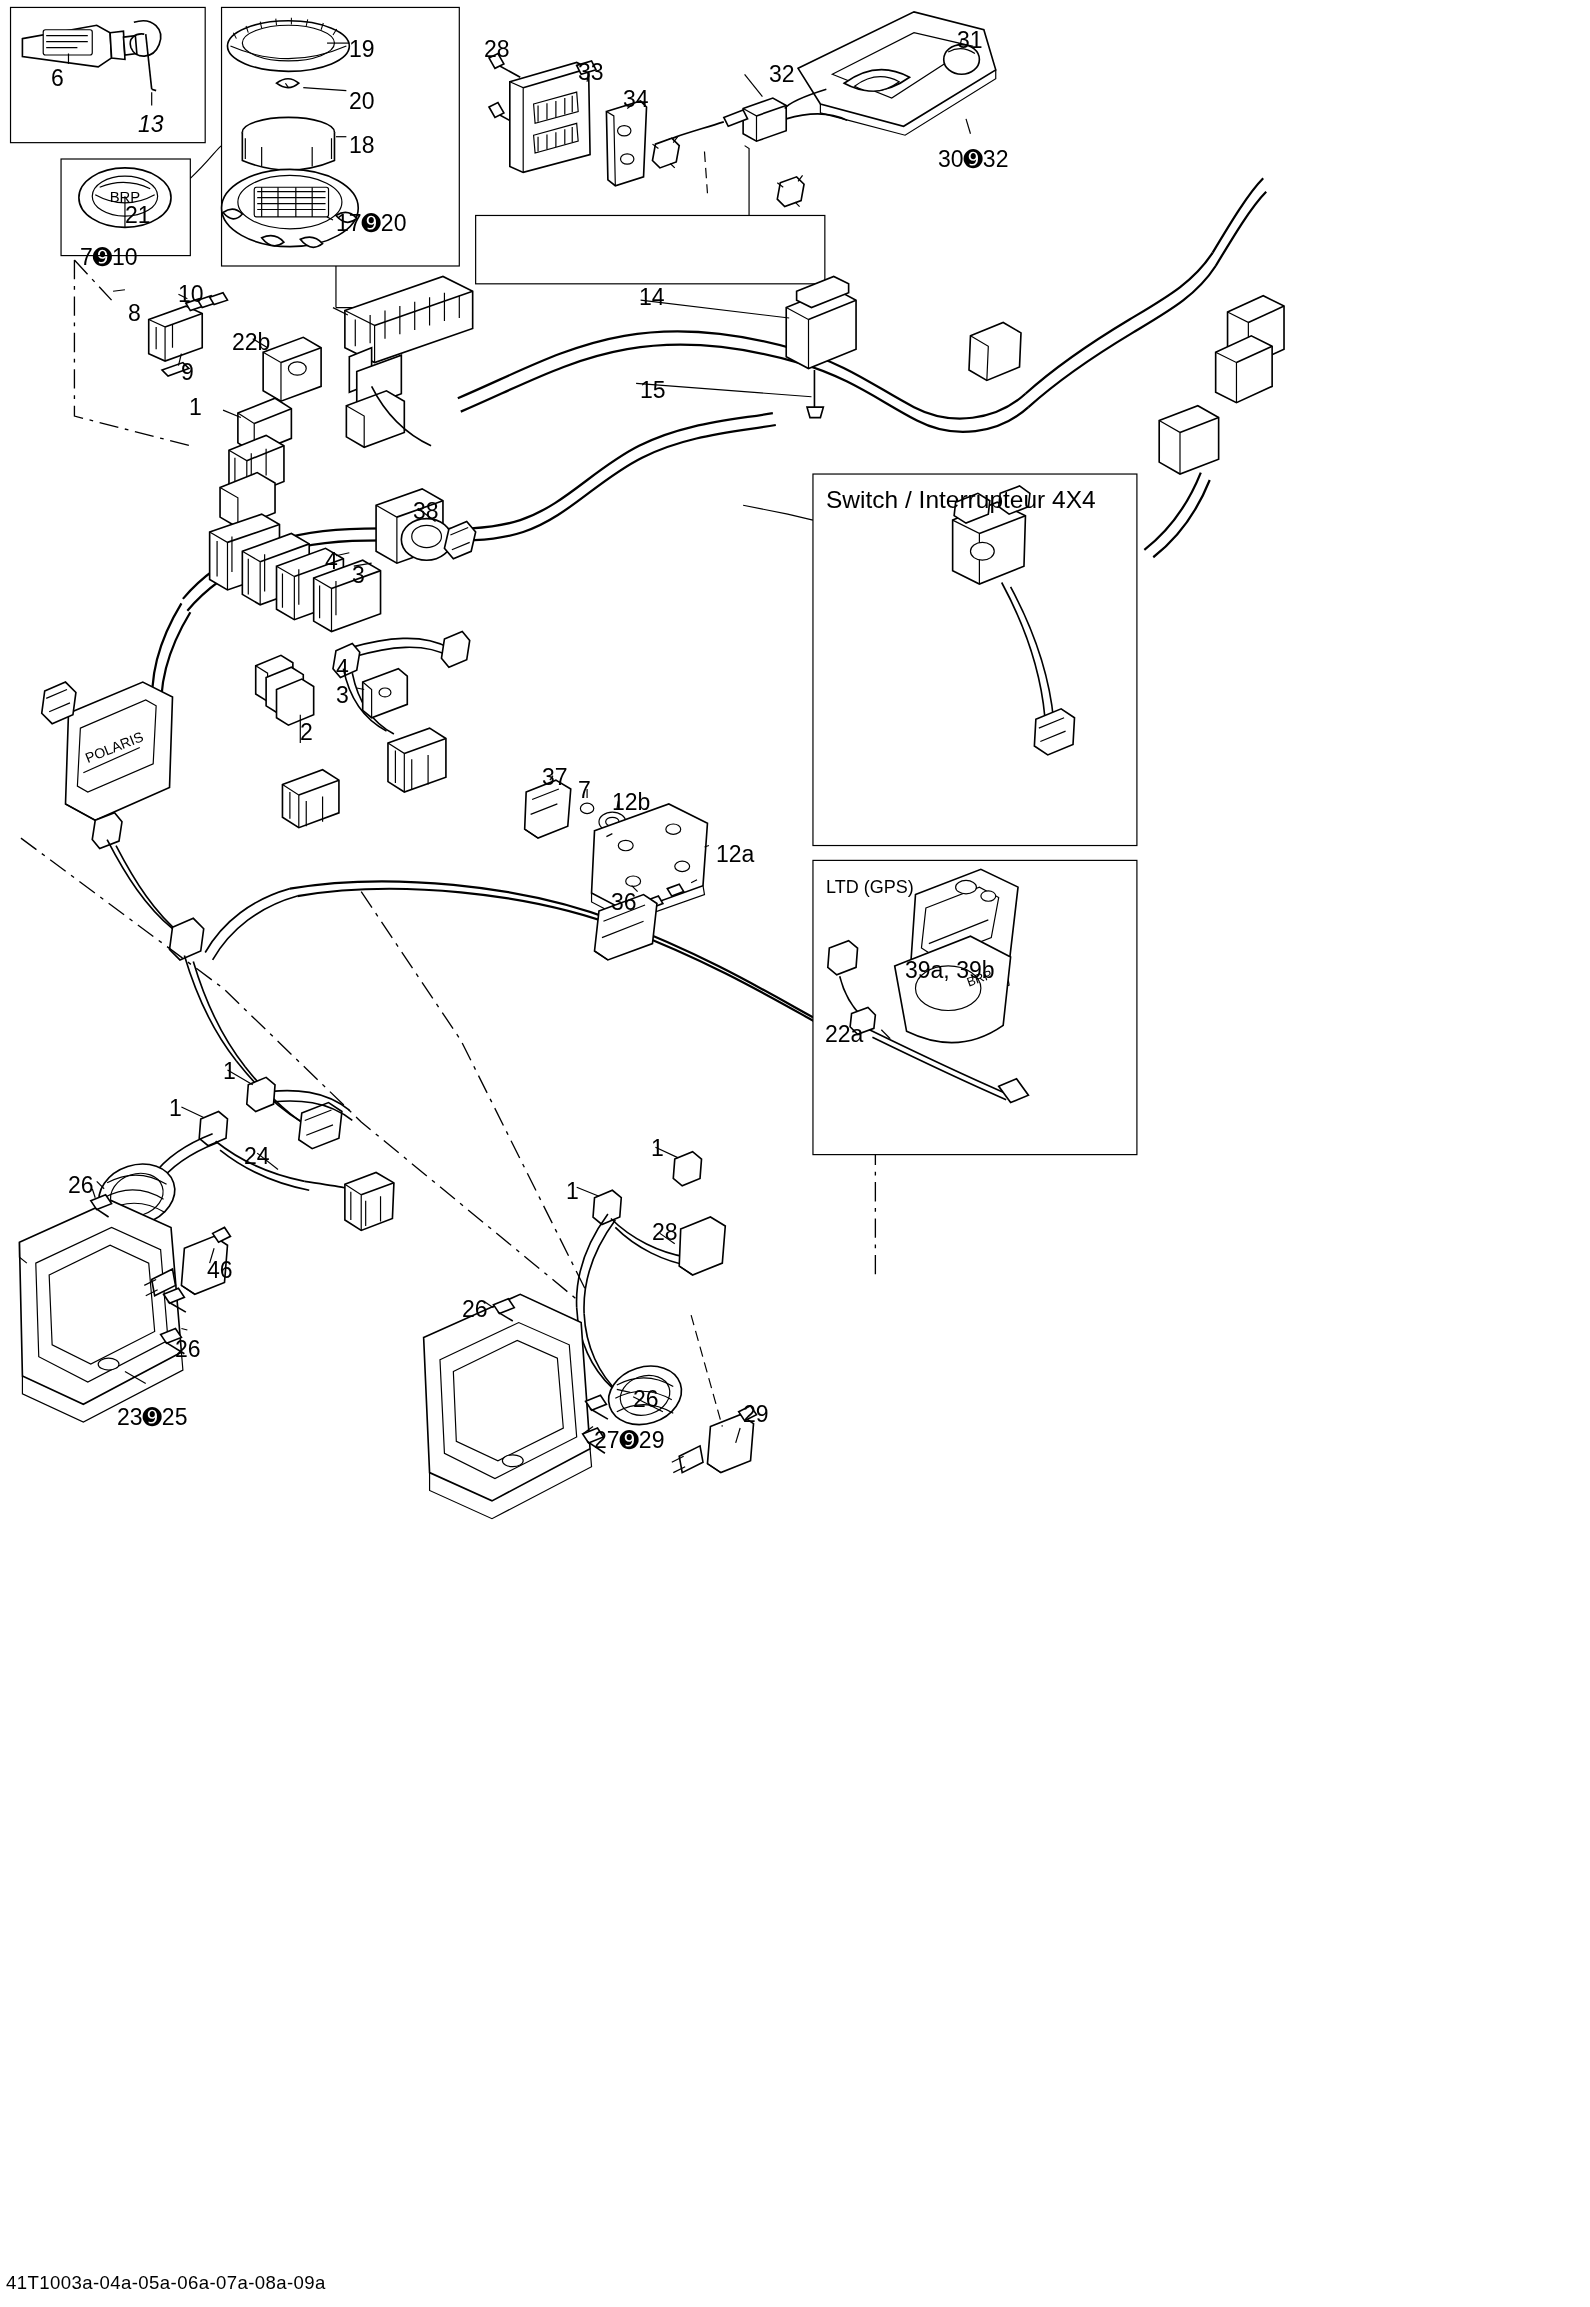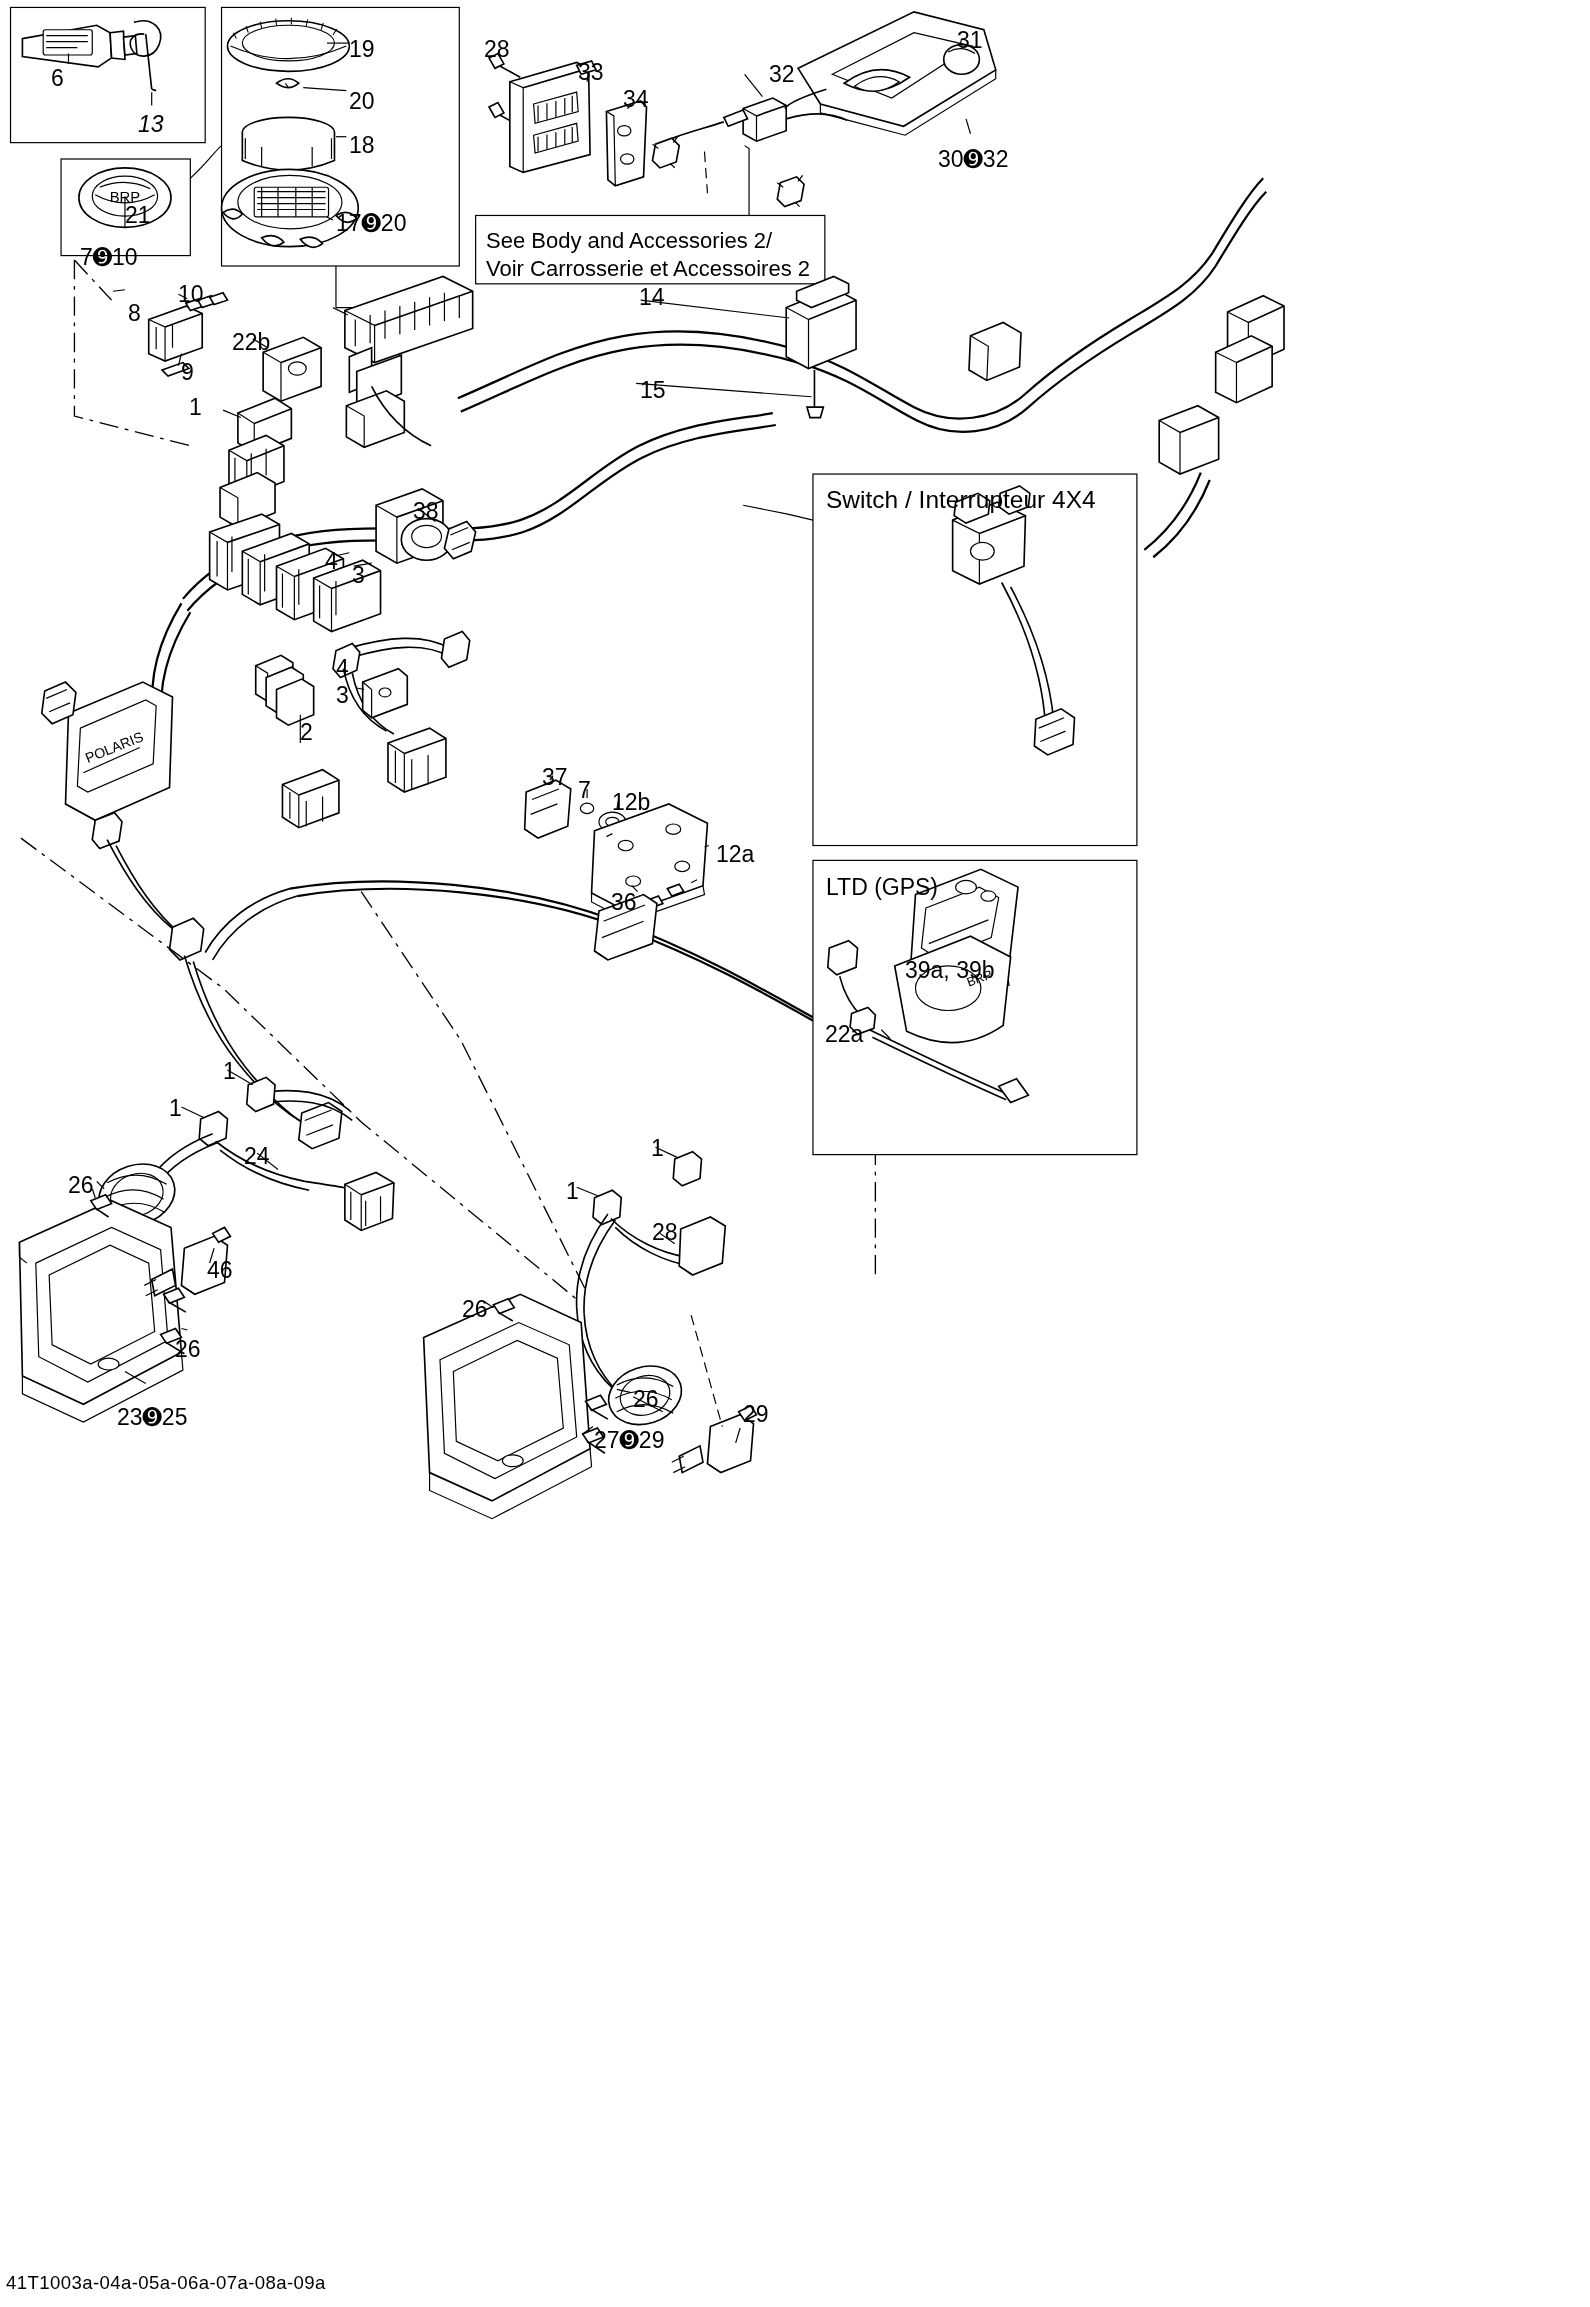--- a/index.html
+++ b/index.html
@@ -527,30 +527,26 @@
     <path class="thin" d="M920 1960 l-16 8 M922 1974 l-16 8"></path>
     <path class="wh" d="M994 1900 l16 -8 l8 12 l-16 8 Z"></path>
   </g>
   <path class="thin" d="M990 1942 L996 1922"></path>
   <path class="thin" d="M784 1930 L798 1920"></path>
   <path class="thin" d="M852 1880 L892 1900"></path>
   <path class="dash2" d="M930 1770 L972 1920"></path>
 
 </svg>
 
-<div class="boxtext" style="left:486px;top:227px;">
-  <div>See Body and Accessories 2/</div>
-  <div>Voir Carrosserie et Accessoires 2</div>
-</div>
 
 <div class="boxtext" style="left:826px;top:486px;font-size:24.5px;">
   <span>Switch / Interrupteur 4X4</span>
 </div>
 
-<div class="boxtext" style="left:826px;top:874px;font-size:23px;">
+<div class="boxtext" style="left:826px;top:874px;font-size:18px;">
   <span>LTD (GPS)</span>
 </div>
 
 <div id="labels">
       <div class="lbl" style="left: 51px; top: 65px;">6</div>
       <div class="lbl" style="left: 138px; top: 111px; font-style: italic;">13</div>
       <div class="lbl" style="left: 349px; top: 36px;">19</div>
       <div class="lbl" style="left: 349px; top: 88px;">20</div>
       <div class="lbl" style="left: 349px; top: 132px;">18</div>
       <div class="lbl" style="left: 336px; top: 210px;">17➒20</div>

